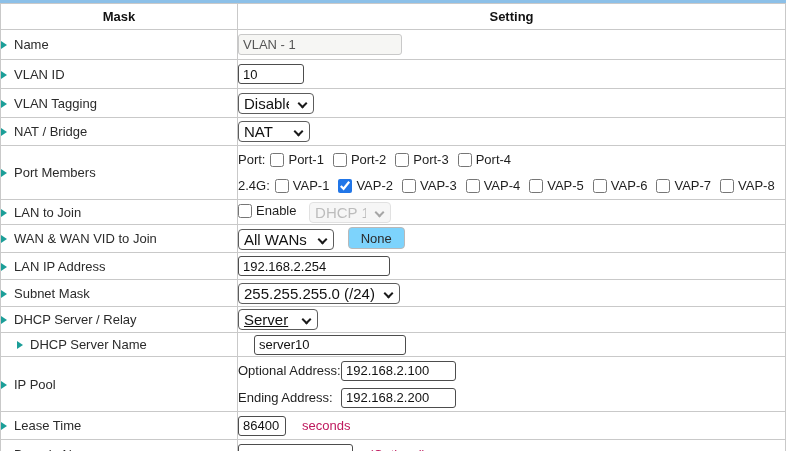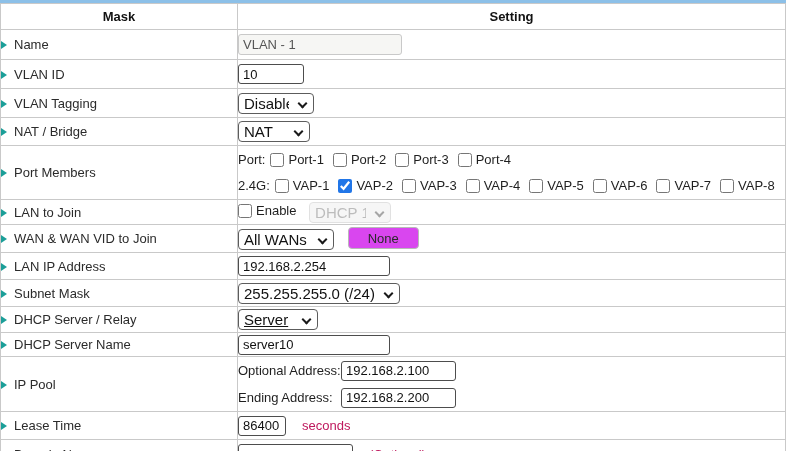--- a/index.html
+++ b/index.html
@@ -31,30 +31,30 @@
   select.sel:disabled{background:#f3f3f3;color:#a1a1a1;border-color:#d5d5d5;}
   select.w75{width:76px;} select.w72{width:72px;} select.w95{width:96px;}
   select.w162{width:162px;} select.w78{width:80px;text-decoration:underline;} select.w82{width:82px;}
   
   input[type=checkbox]{width:14px;height:14px;margin:0 4px 0 0;vertical-align:-3px;
     accent-color:#2176e8;}
   label.cb{margin-right:9px;white-space:nowrap;color:#1f1f1f;}
   .cb-line{line-height:26px;white-space:nowrap;}
   .prefix{margin-right:5px;color:#1f1f1f;}
   
-  button.btn{font-family:inherit;font-size:13px;height:22px;padding:0 19px;margin-left:10px;
-    border:1px solid #b9b9b9;border-radius:4px;background:#d946ef;color:#2a2a2a;}
+  button.btn{font-family:inherit;font-size:13px;height:22px;padding:0 12px;margin-left:10px;
+    border:1px solid #b9b9b9;border-radius:4px;background:#7dd3fc;color:#2a2a2a;}
   
   .pool-line{line-height:27px;white-space:nowrap;}
   .pool-label{display:inline-block;width:103px;color:#1f1f1f;}
   .suffix{margin-left:16px;color:#be185d;}
   
   tr.h29 td{height:29px;} tr.h28 td{height:28px;} tr.h27 td{height:27px;}
   tr.h26 td{height:26px;} tr.h25 td{height:25px;} tr.h24 td{height:24px;}
-  tr.h23 td{height:23px;} tr.h53 td{height:53px;} tr.h54 td{height:54px;}
+  tr.h23 td{height:23px;padding-left:16px;} tr.h53 td{height:53px;} tr.h54 td{height:54px;}
 </style>
 </head>
 <body>
 
 <div class="top-bar"></div>
 
 <table class="cfg">
   <colgroup>
       <col class="c-item">
       <col>

